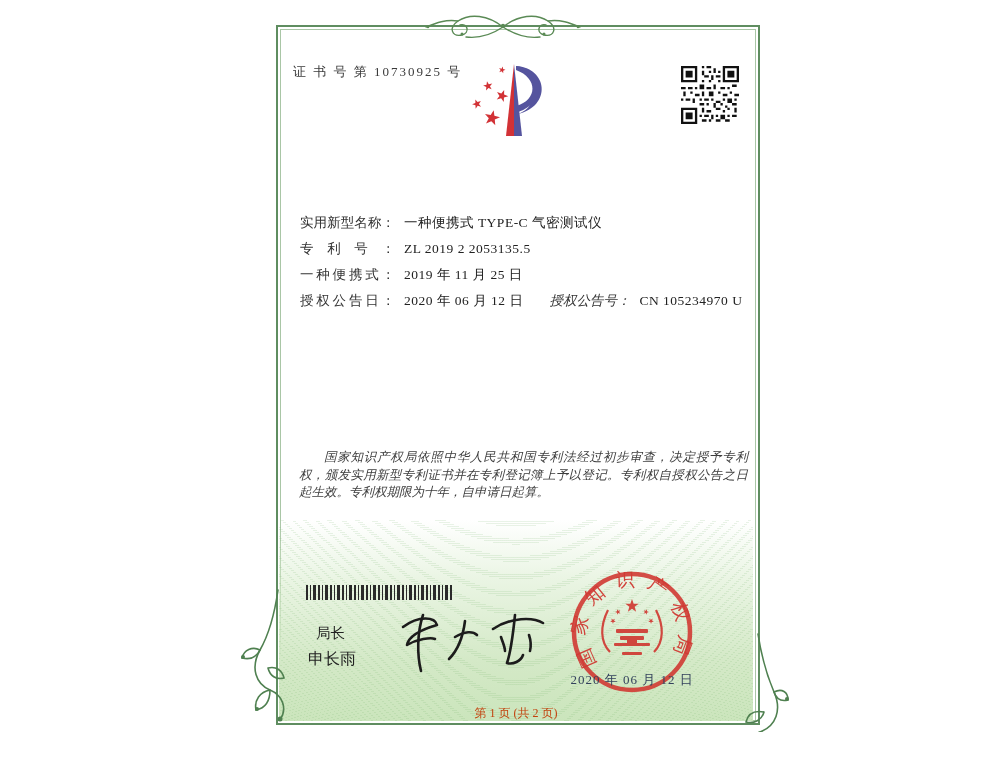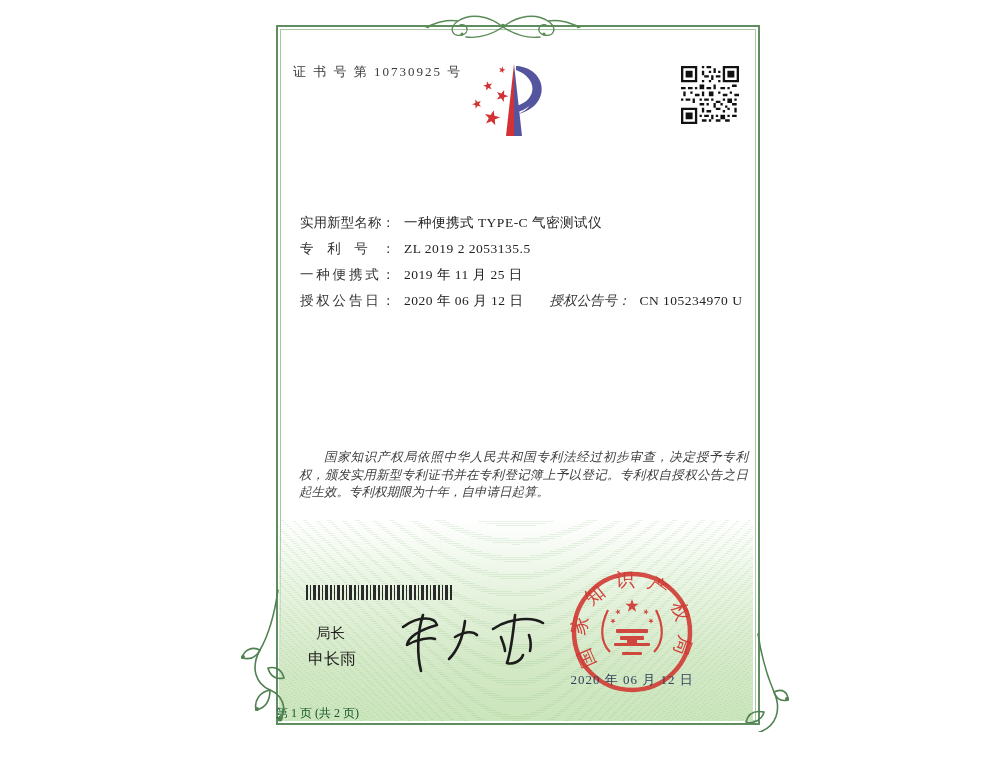--- a/index.html
+++ b/index.html
@@ -30,22 +30,22 @@
         font-style:italic;color:#3d3d3d;}
   
   .barcode{position:absolute;left:306px;top:585px;width:146px;height:15px;z-index:1;
         background:repeating-linear-gradient(90deg,#2a2a2a 0 2px,transparent 2px 4px,#2a2a2a 4px 5px,transparent 5px 7px,#2a2a2a 7px 10px,transparent 10px 12px);}
   .signer-title{position:absolute;left:316px;top:624px;font-size:14.5px;color:#222;z-index:1;}
   .signer-name{position:absolute;left:308px;top:649px;font-size:16px;color:#222;z-index:1;font-family:Liberation Mono, monospace;}
   .signature{position:absolute;left:393px;top:603px;z-index:2;}
   .seal{position:absolute;left:566px;top:566px;z-index:1;}
   .seal-date{position:absolute;left:566px;top:671px;width:132px;text-align:center;
         font-size:13px;color:#33415c;letter-spacing:1px;z-index:2;}
-  .page-indicator{position:absolute;left:276px;top:705px;width:480px;text-align:left;
-        font-size:12px;color:#14532d;z-index:1;}
+  .page-indicator{position:absolute;left:276px;top:705px;width:480px;text-align:center;
+        font-size:12px;color:#c2410c;z-index:1;}
   .footer-note{position:absolute;left:276px;top:734px;width:480px;text-align:left;
         font-size:13px;font-style:italic;color:#3a3a3a;}
   .orn-top{position:absolute;left:418px;top:9px;z-index:1;}
   .orn-bl{position:absolute;left:238px;top:588px;z-index:2;}
   .orn-br{position:absolute;left:700px;top:632px;z-index:2;}
 </style>
 </head>
 <body>
 
 <div class="page">

